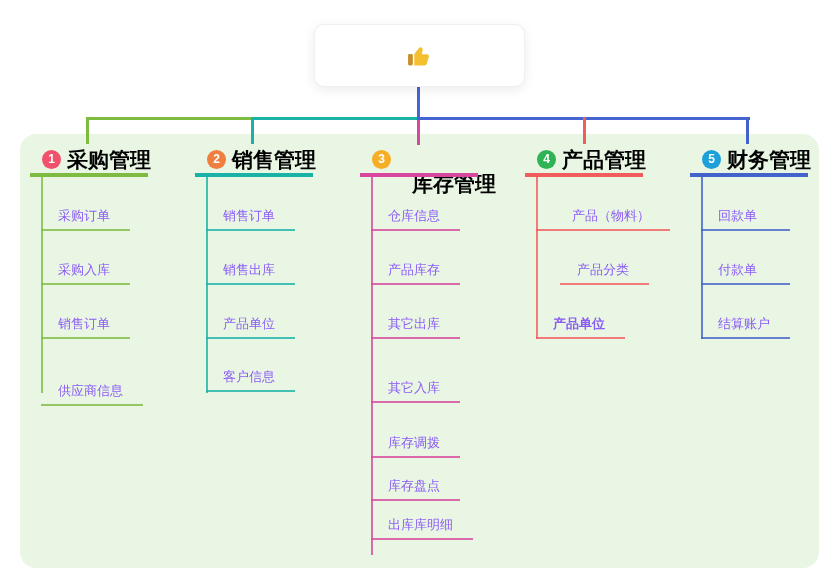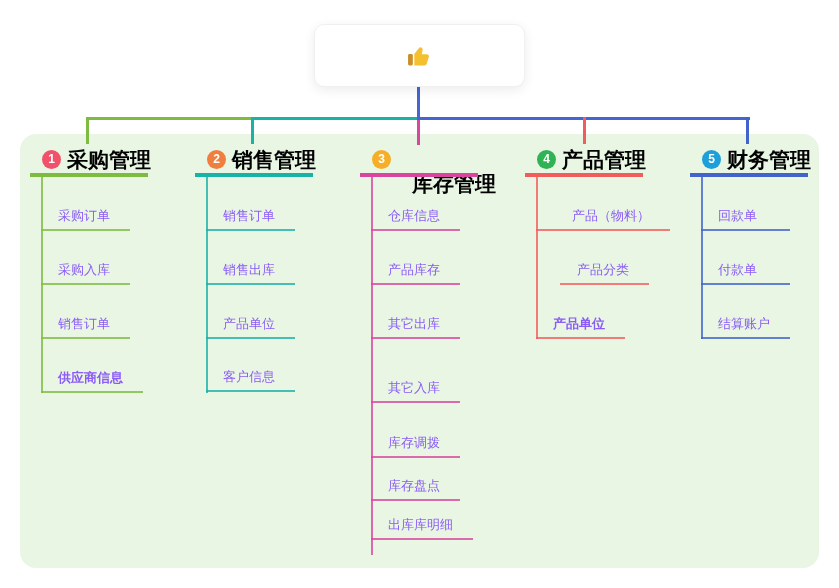--- a/index.html
+++ b/index.html
@@ -68,21 +68,21 @@
         <div class="child-vline" style="left: 41px; top: 177px; width: 2px; height: 216px; background: rgba(126, 187, 65, 0.8);"></div>
         <div class="child-row" style="left: 41px; top: 177px; height: 54px; border-bottom: 2px solid rgba(126, 187, 65, 0.8);">
           <span class="child-text">采购订单</span>
         </div>
         <div class="child-row" style="left: 41px; top: 231px; height: 54px; border-bottom: 2px solid rgba(126, 187, 65, 0.8);">
           <span class="child-text">采购入库</span>
         </div>
         <div class="child-row" style="left: 41px; top: 285px; height: 54px; border-bottom: 2px solid rgba(126, 187, 65, 0.8);">
           <span class="child-text">销售订单</span>
         </div>
-        <div class="child-row" style="left: 41px; top: 339px; height: 54px; border-bottom: 2px solid rgba(126, 187, 65, 0.8); font-weight: bold;">
+        <div class="child-row" style="left: 41px; top: 339px; height: 67px; border-bottom: 2px solid rgba(126, 187, 65, 0.8);">
           <span class="child-text">供应商信息</span>
         </div>
       </div>
       <div class="" style="position: absolute; left: 0px; top: 0px;">
         <div class="branch-badge" style="left: 207px; top: 150px; background: rgb(240, 126, 62);">2</div>
         <div class="branch-label" style="left: 232px; top: 150px;">销售管理</div>
         <div class="branch-underline" style="left: 195px; top: 173px; width: 118px; height: 4px; background: rgb(25, 178, 166);"></div>
         <div class="child-vline" style="left: 206px; top: 177px; width: 2px; height: 216px; background: rgba(25, 178, 166, 0.8);"></div>
         <div class="child-row" style="left: 206px; top: 177px; height: 54px; border-bottom: 2px solid rgba(25, 178, 166, 0.8);">
           <span class="child-text">销售订单</span>

